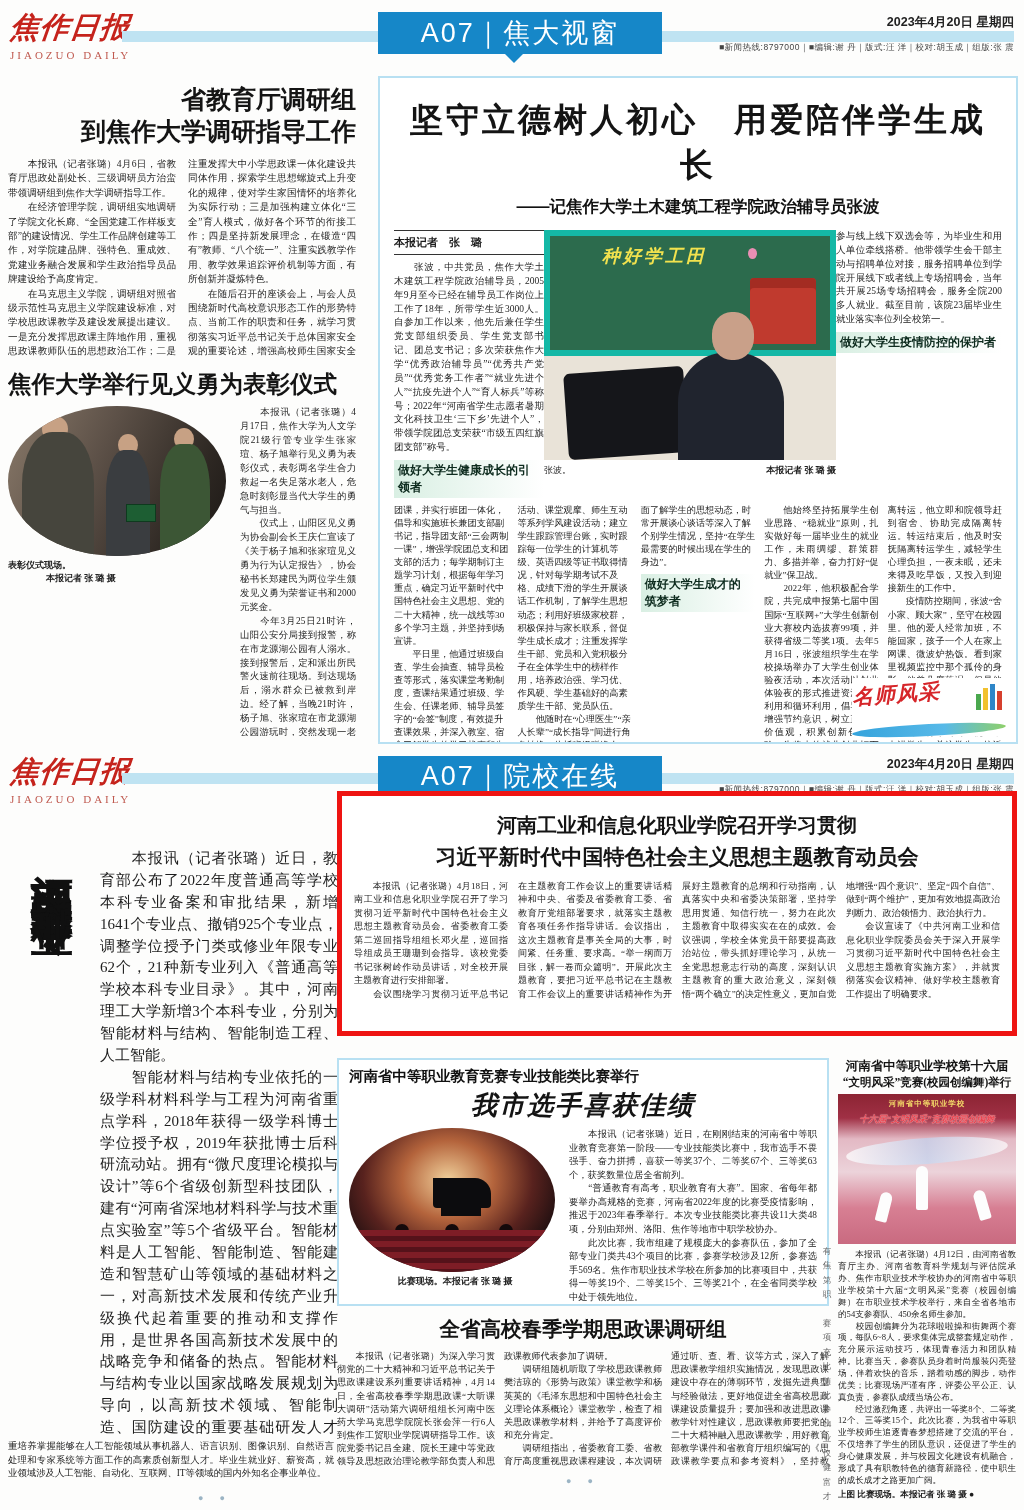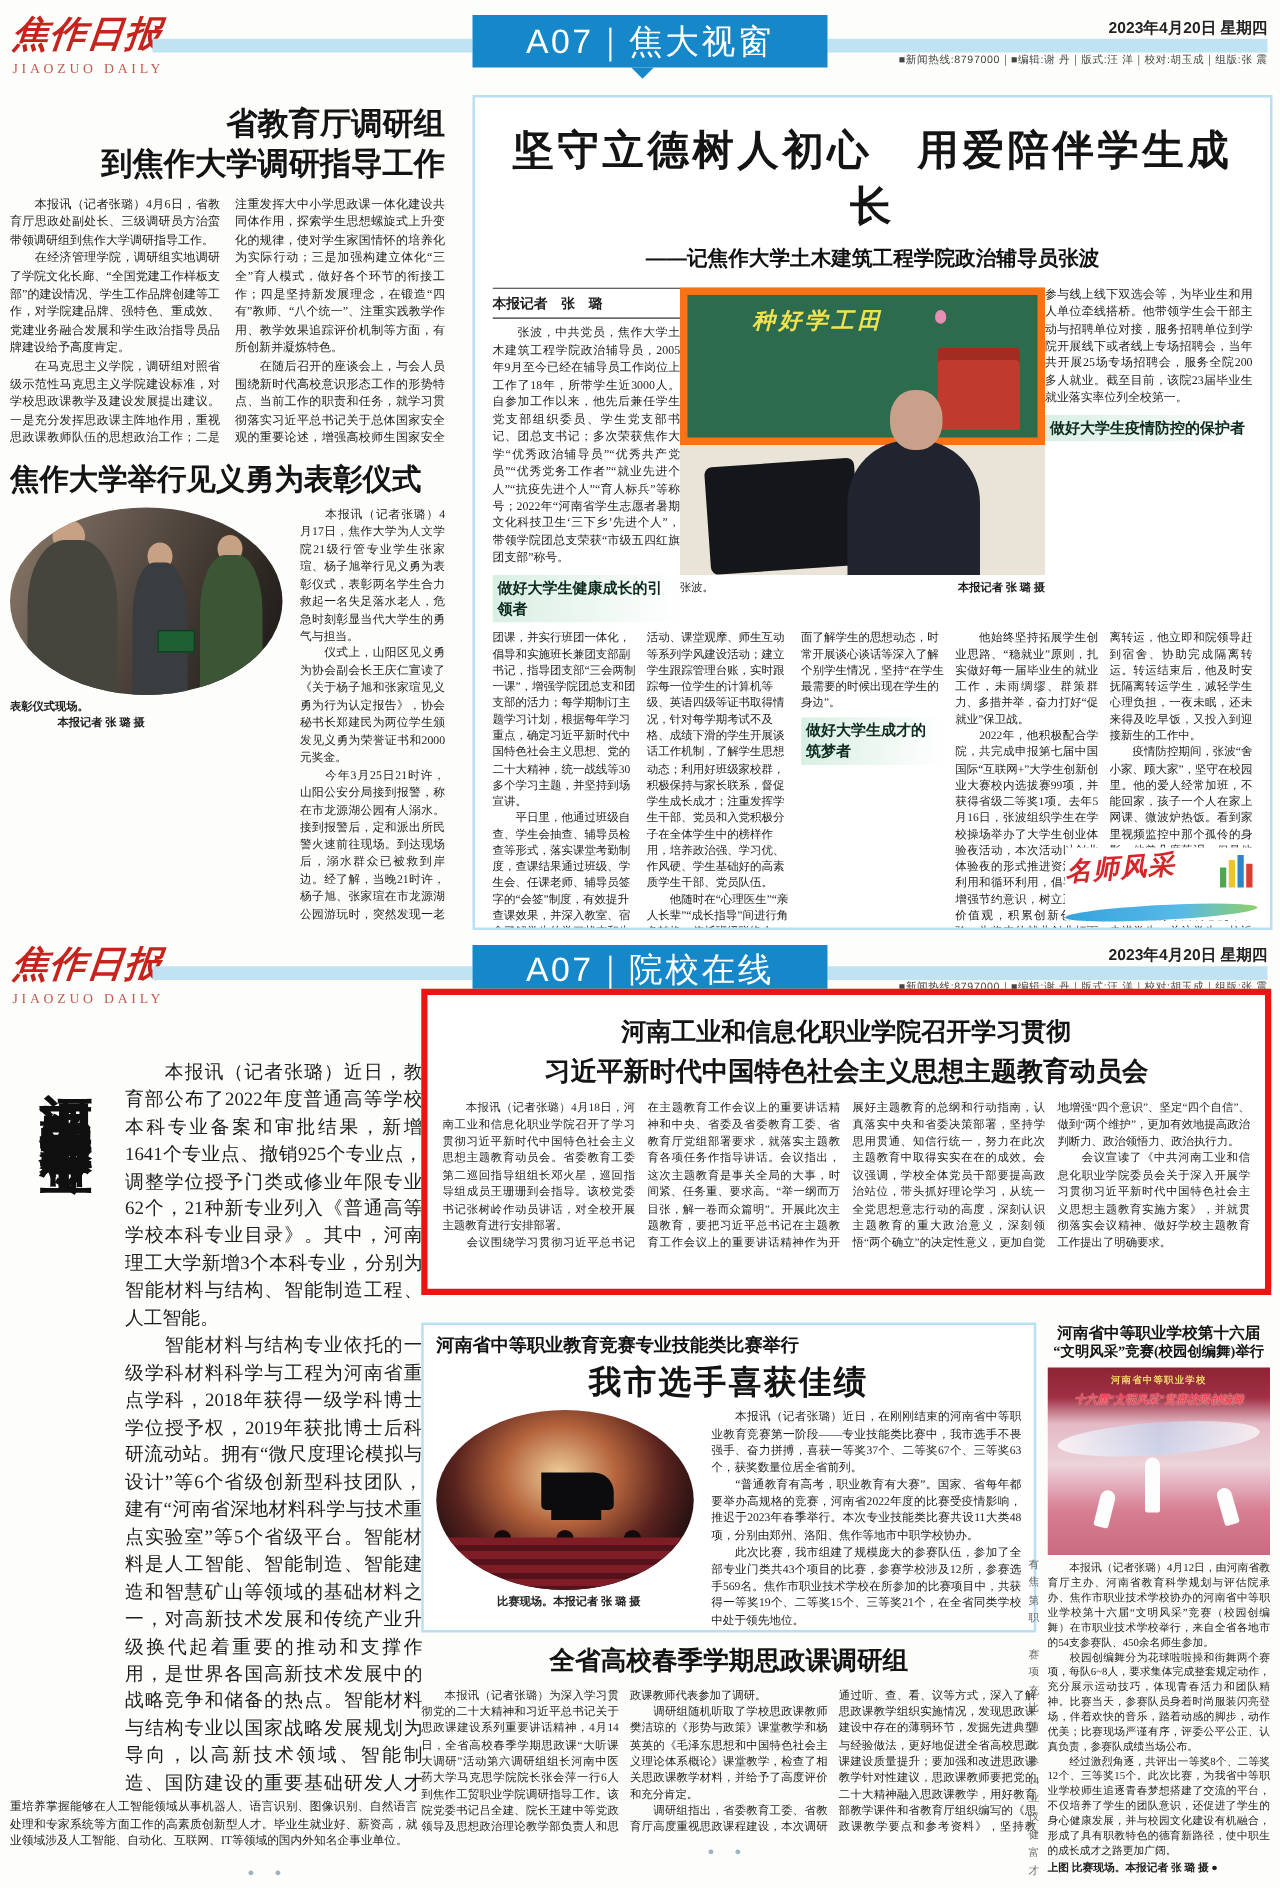--- a/index.html
+++ b/index.html
@@ -44,21 +44,21 @@
   #feature{left:378px;top:76px;width:640px;height:668px;border:2px solid #b8e0f2;box-sizing:border-box;
            background:#fff;padding:8px 14px;overflow:hidden;}
   #feature .t{margin-top:12px;text-align:center;font-size:33px;letter-spacing:3px;}
   #feature .st{margin-top:8px;text-align:center;font:bold 16.5px "Liberation Sans",sans-serif;color:#111;}
   .ftop{margin-top:12px;display:flex;height:268px;}
   .fcol-left{width:152px;overflow:hidden;}
   .byline{border-top:1px solid #333;border-bottom:1px solid #333;padding:4px 0;font:bold 11px "Liberation Serif",serif;}
   .fcol-left .jtext{font-size:9.5px;line-height:1.46;margin-top:6px;}
   .fphoto-wrap{width:292px;}
   .ph-feature{width:292px;height:230px;position:relative;overflow:hidden;background:#e9e3d8;}
-  .ph-feature .board{height:126px;background:#2c6b4d;border:6px solid #f97316;box-sizing:border-box;position:relative;}
+  .ph-feature .board{height:126px;background:#2c6b4d;border:6px solid #14b8a6;box-sizing:border-box;position:relative;}
   .ph-feature .board-text{color:#f2e24e;font:bold italic 18px "Liberation Serif",serif;letter-spacing:3px;padding:8px 0 0 52px;}
   .ph-feature .balloon{position:absolute;left:198px;top:12px;width:9px;height:11px;background:#e98fb4;border-radius:50%;}
   .ph-feature .gate{position:absolute;right:14px;top:42px;width:66px;height:66px;background:#c03a2e;border-radius:4px 4px 0 0;box-shadow:inset 0 10px 0 #a32c22;}
   .ph-feature .monitor{position:absolute;left:22px;bottom:4px;width:120px;height:86px;background:#15161a;border-radius:6px;transform:rotate(-4deg);}
   .ph-feature .person{position:absolute;right:52px;bottom:0;width:106px;height:108px;background:#20242e;border-radius:50px 50px 0 0;}
   .ph-feature .head{position:absolute;right:82px;bottom:100px;width:42px;height:48px;background:#c9a089;border-radius:46%;}
   .fcap{display:flex;justify-content:space-between;margin-top:4px;font:9px "Liberation Serif",serif;}
   .fcol-right{width:168px;overflow:hidden;font-size:9.5px;line-height:1.46;}
   .fbottom{margin-top:6px;column-count:5;column-gap:9px;height:272px;font-size:9.2px;line-height:1.42;position:relative;}
   .mingshi{position:absolute;right:10px;bottom:6px;width:154px;height:58px;background:#fff;z-index:5;}
@@ -75,21 +75,21 @@
   #highlight .cols{margin-top:9px;column-count:4;column-gap:10px;height:134px;font-size:9.1px;line-height:1.48;}
   
   #poly-title{left:24px;top:842px;height:624px;writing-mode:vertical-rl;
               font:bold 42px/56px "Liberation Serif",serif;letter-spacing:3px;color:#101010;}
   #poly-body{left:100px;top:848px;width:238px;height:589px;font-size:15px;line-height:1.46;}
   #poly-tail{left:8px;top:1440px;width:326px;height:50px;font-size:9.4px;line-height:1.46;}
   #poly-dots{left:96px;top:1493px;width:238px;}
   
   #skills{left:337px;top:1058px;width:492px;height:248px;border:2px solid #b8e0f2;box-sizing:border-box;
           background:#fff;padding:7px 10px;overflow:hidden;}
-  #skills .t{margin-top:2px;text-align:center;font-size:26px;letter-spacing:2px;}
+  #skills .t{margin-top:2px;text-align:center;font-size:26px;letter-spacing:2px;font-style:italic;}
   #skills .bodywrap{margin-top:5px;font-size:9.3px;line-height:1.46;}
   #skills figure{float:left;width:212px;margin:0 8px 0 0;}
   .ph-stage{width:206px;height:144px;background:radial-gradient(ellipse at 48% 36%,#f0cf9a 0%,#b4643c 30%,#58221e 56%,#170c0e 80%);}
   .ph-stage .piano{position:absolute;left:84px;top:50px;width:58px;height:30px;background:#0c0c0e;border-radius:0 16px 4px 4px;}
   .ph-stage .leg{position:absolute;left:92px;top:78px;width:40px;height:10px;background:#0c0c0e;}
   .ph-stage .seats{position:absolute;bottom:0;left:0;width:100%;height:42px;
                    background:repeating-linear-gradient(180deg,#7e1d26 0 6px,#55121a 6px 11px);}
   .ph-stage .aud1,.ph-stage .aud2,.ph-stage .aud3{position:absolute;bottom:34px;width:14px;height:14px;background:#14090b;border-radius:50%;}
   .ph-stage .aud1{left:46px;} .ph-stage .aud2{left:96px;} .ph-stage .aud3{left:150px;}
   

